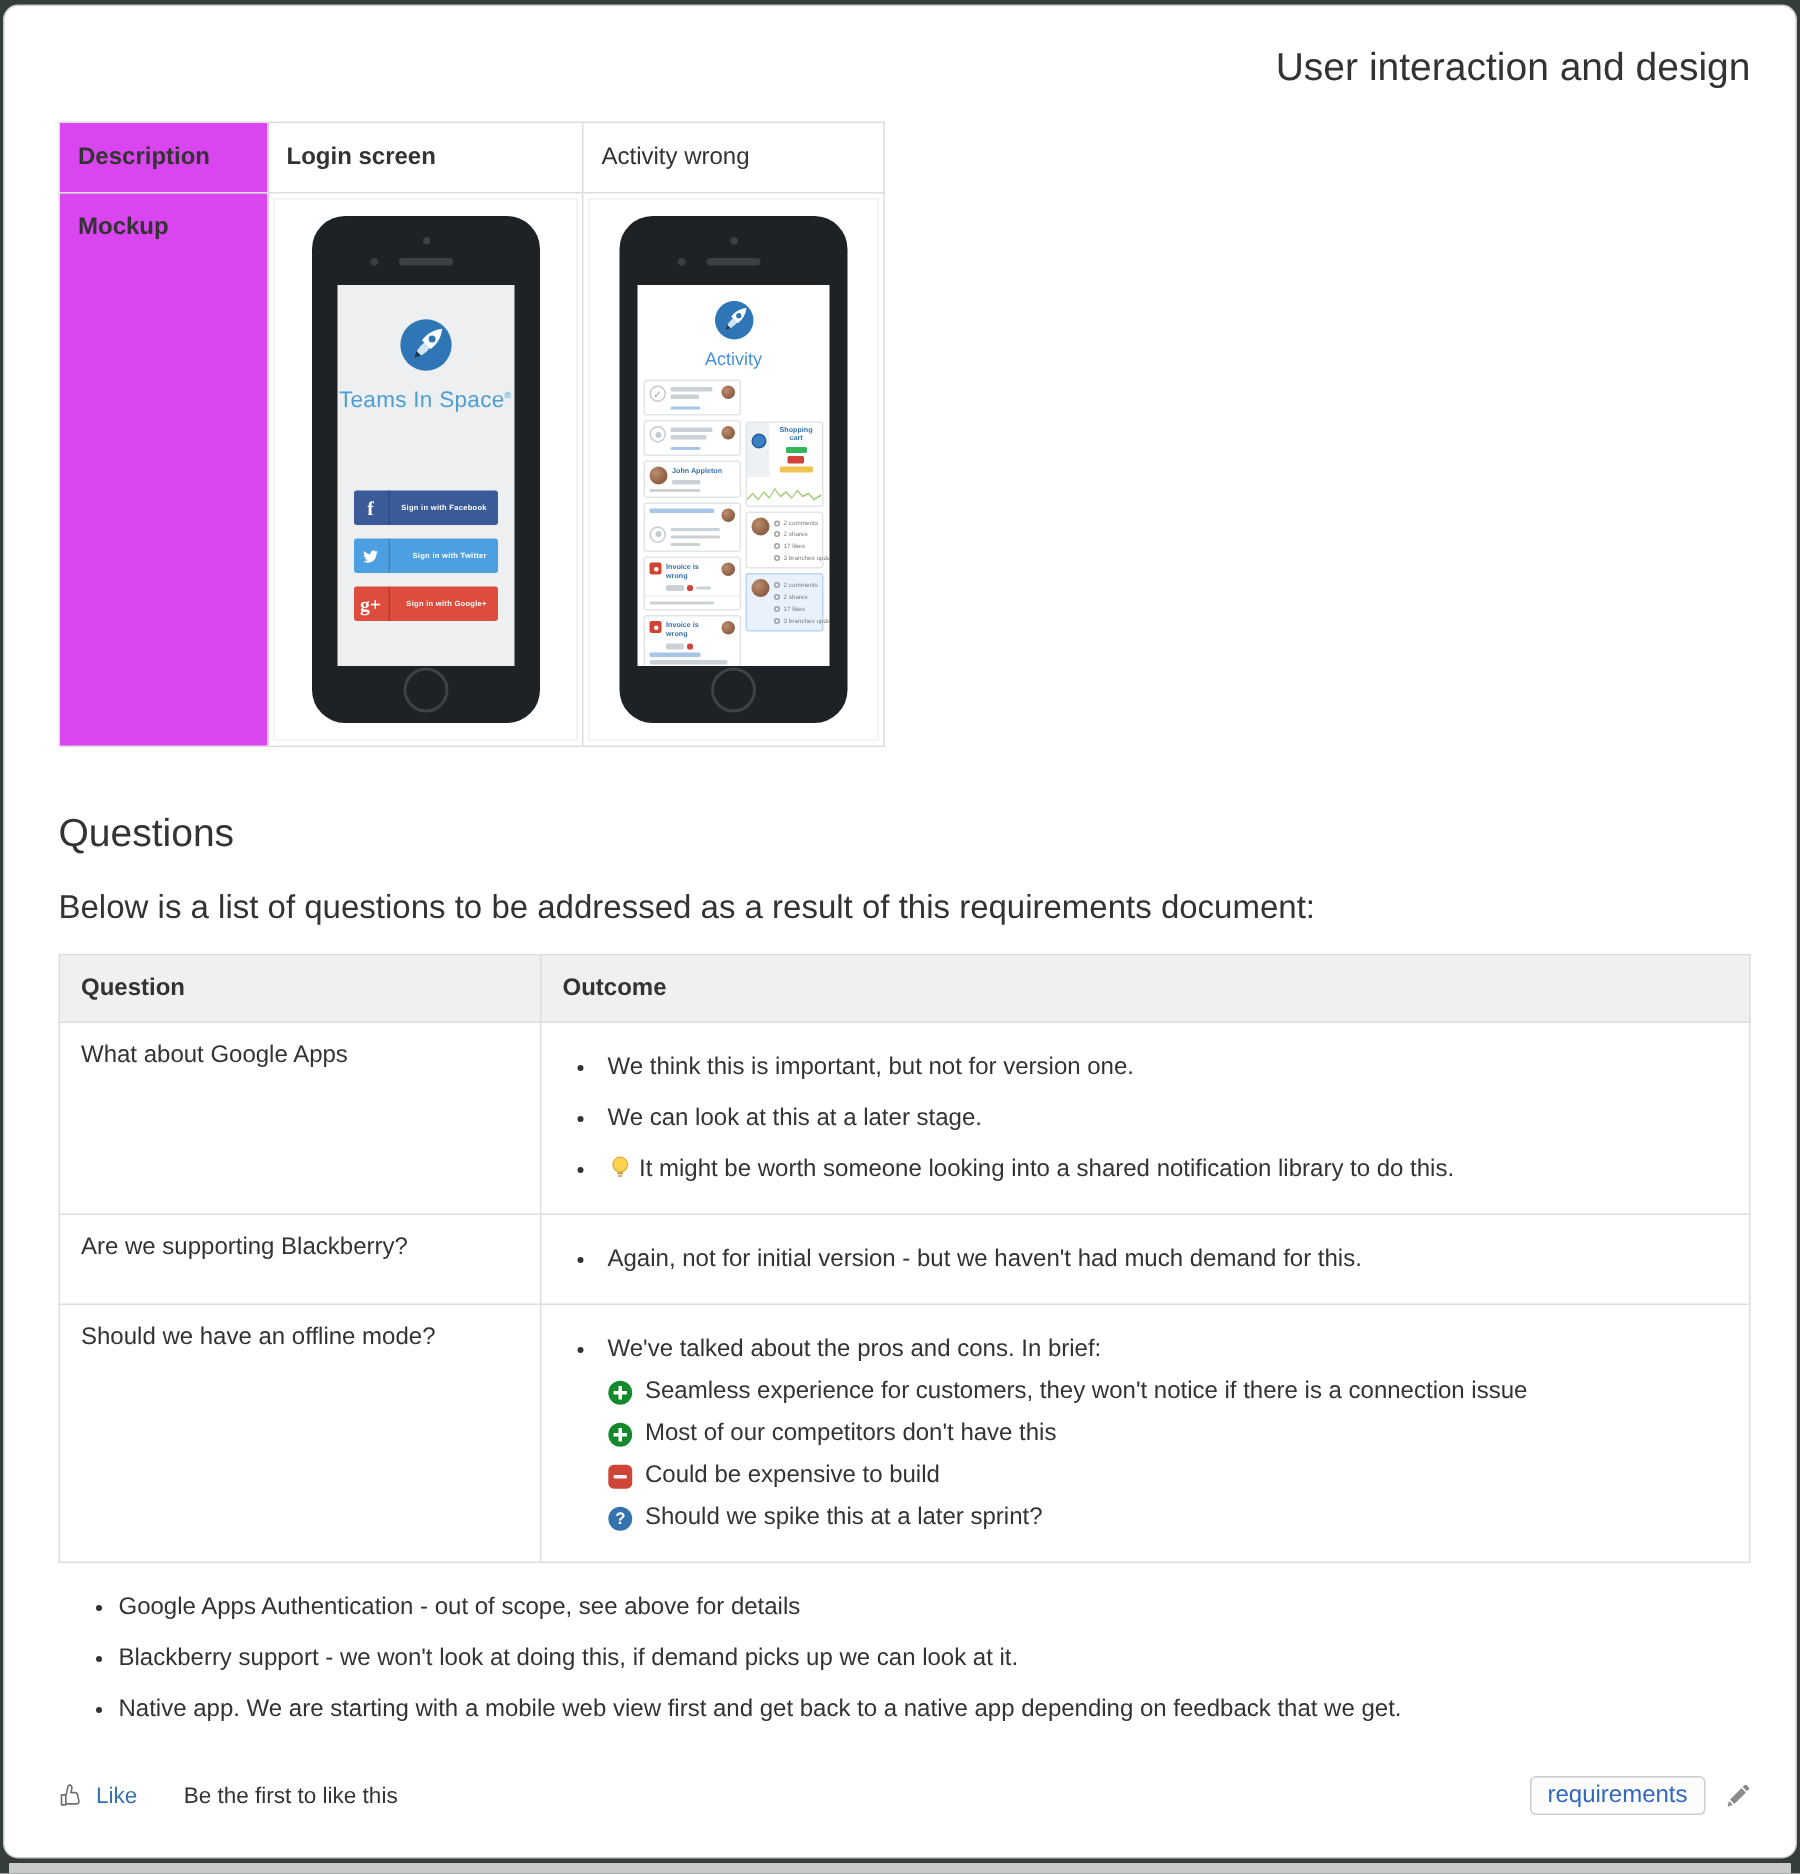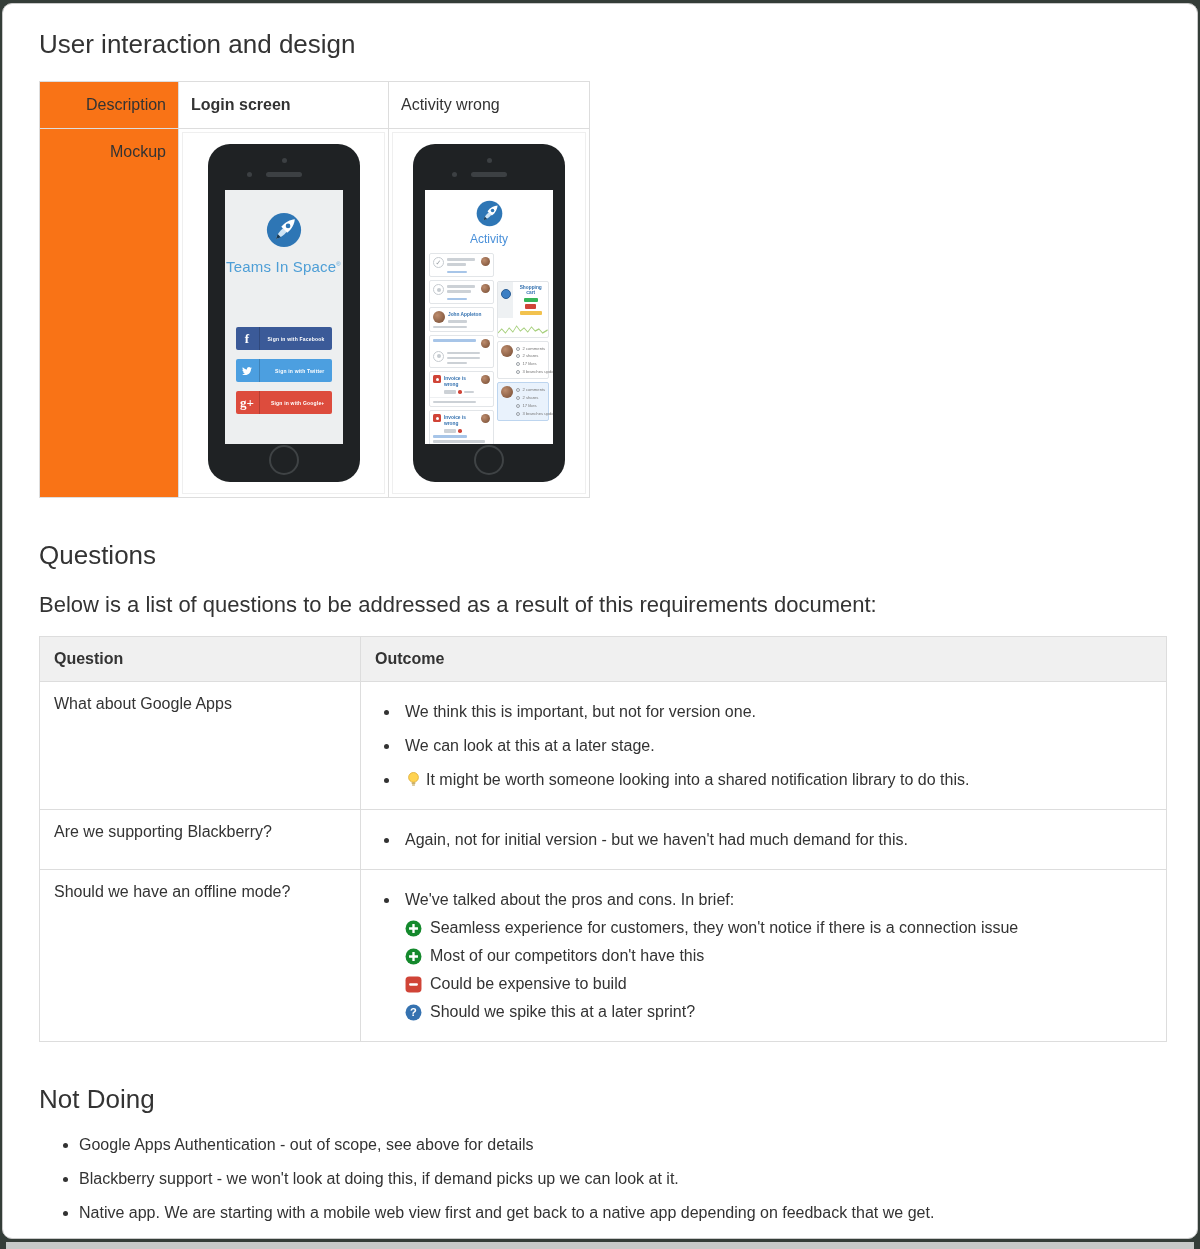--- a/index.html
+++ b/index.html
@@ -16,30 +16,30 @@
     position:absolute; top:3px; left:2px; right:2px; bottom:10px;
     background:#fff;
     border:1px solid #c9c9c9;
     border-radius:10px;
     padding:0 30px 0 36px;
     overflow:hidden;
   }
   .bottom-bar { position:absolute; left:6px; right:6px; bottom:0; height:7px; background:#c7cac9; }
 
   h1,h2 { font-weight:400; color:#333; font-size:26px; }
-  h1 { margin:25px 0 21px; }
+  h1 { margin:25px 0 21px;text-align:right; }
   h2 { margin:42px 0 0; }
 
   
   table { border-collapse:collapse; }
   .mock-table th, .mock-table td {
     border:1px solid #ddd; text-align:left; vertical-align:top;
     font-size:16px; padding:14px 12px;
   }
-  .mock-table th { background:#f97316; font-weight:normal; width:139px;text-align:right; }
+  .mock-table th { background:#d946ef; font-weight:bold; width:139px; }
   .mock-table td.colhead { width:210px; font-weight:700; }
   .mock-table td.colhead2 { width:201px; font-weight:400; }
   .mock-table td.mockcell { padding:3px; }
   .mockimg { border:1px solid #efefef; padding:11px 6px; background:#fff; }
 
   
   .phone { position:relative; width:152px; height:338px; background:#1f2224; border-radius:22px; margin:0 auto; }
   .phone .cam  { position:absolute; top:14px; left:50%; margin-left:-2px; width:5px; height:5px; border-radius:50%; background:#3c4043; }
   .phone .cam2 { position:absolute; top:28px; left:39px; width:5px; height:5px; border-radius:50%; background:#3c4043; }
   .phone .speaker { position:absolute; top:28px; left:50%; transform:translateX(-50%); width:36px; height:5px; border-radius:3px; background:#3c4043; }
@@ -437,21 +437,20 @@
                     </svg></span>
               <span>Should we spike this at a later sprint?</span>
             </div>
           </li>
         </ul>
       </td>
     </tr>
   </tbody>
     </table>
 
-  <h2>Not Doing</h2>
   <ul class="nd-list">
     <li>Google Apps Authentication - out of scope, see above for details</li>
     <li>Blackberry support - we won't look at doing this, if demand picks up we can look at it.</li>
     <li>Native app. We are starting with a mobile web view first and get back to a native app depending on feedback that we get.</li>
   </ul>
 
   <div class="footer">
     <span class="like-btn">
       <span style="display:inline-flex;">
         <svg viewBox="0 0 18 18" width="18" height="18" fill="none" stroke="#6f6f6f" stroke-width="1.1" stroke-linejoin="round">

